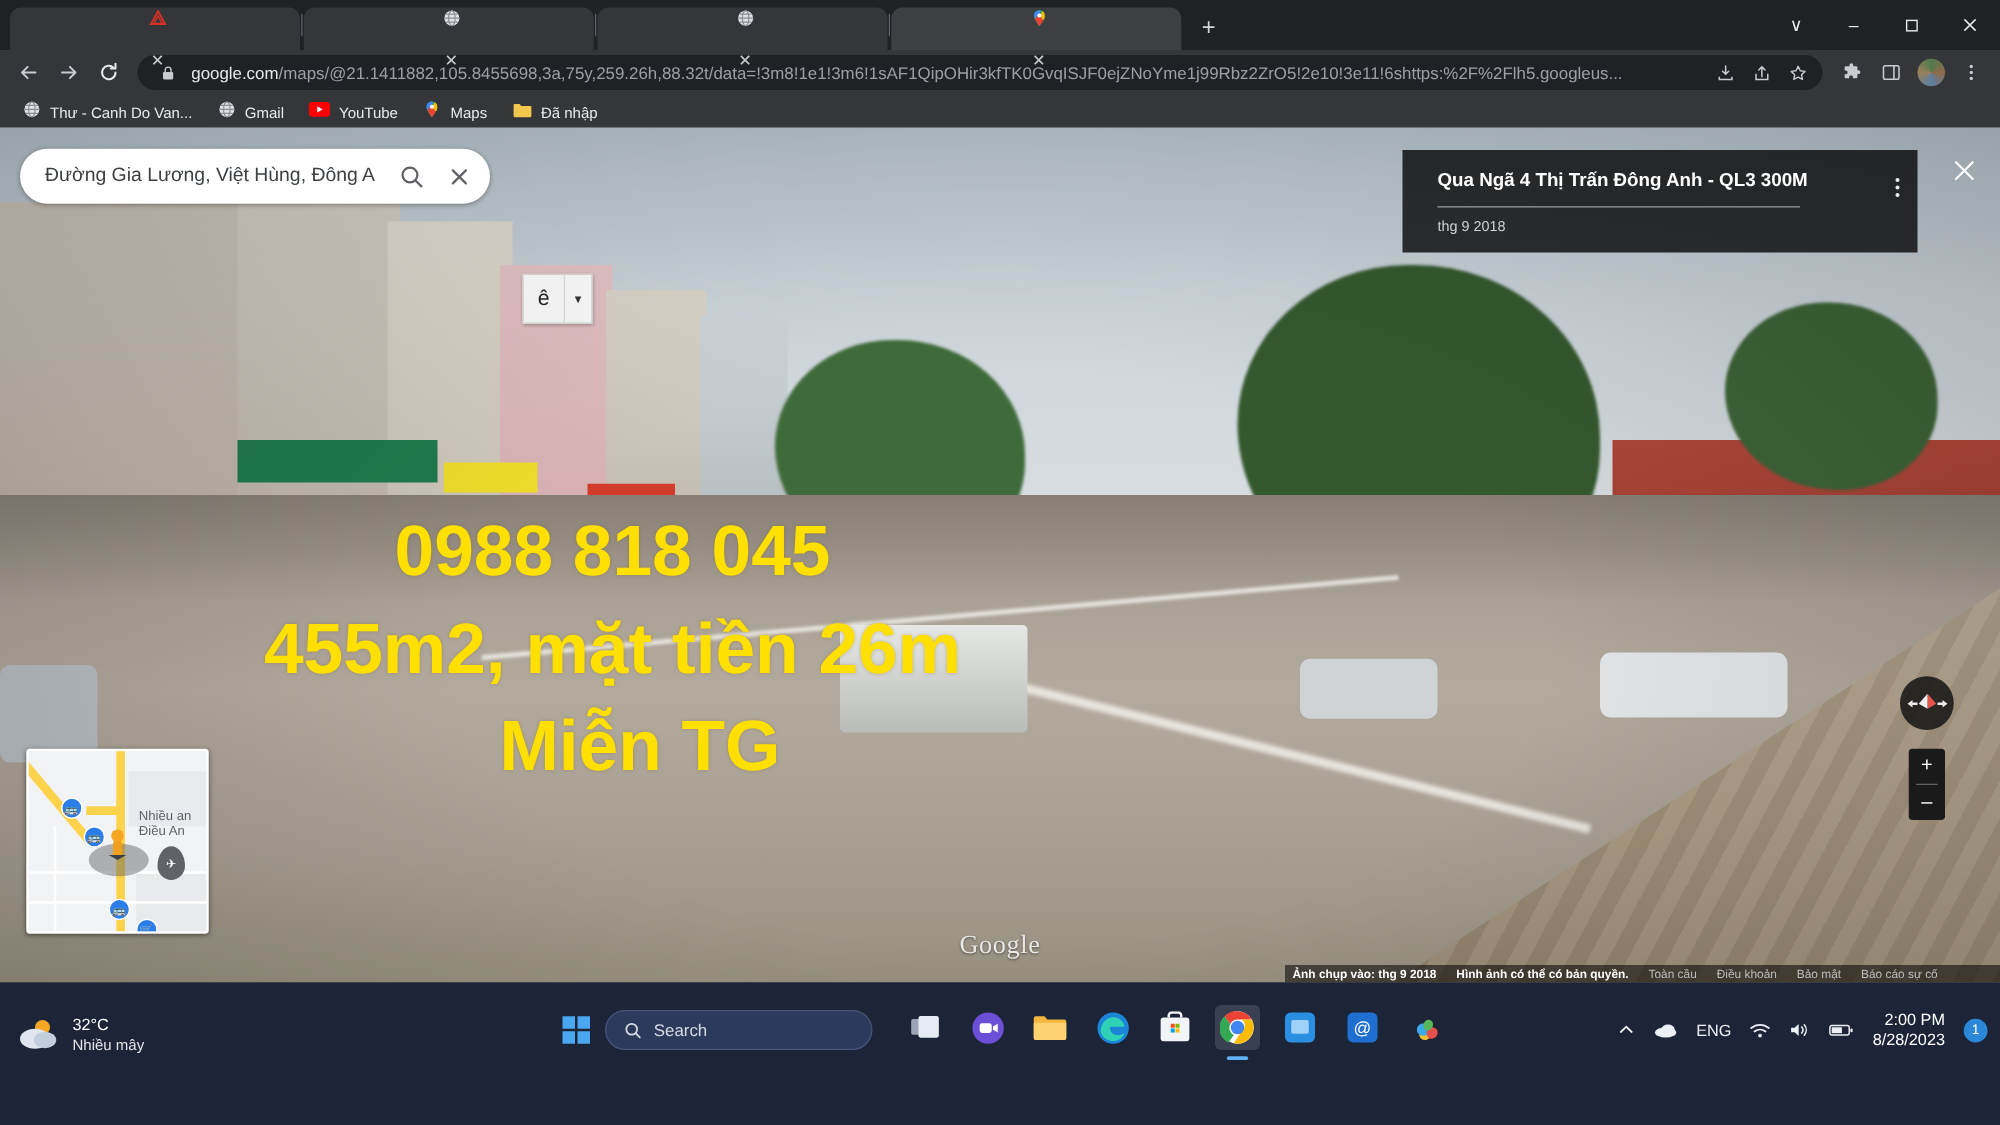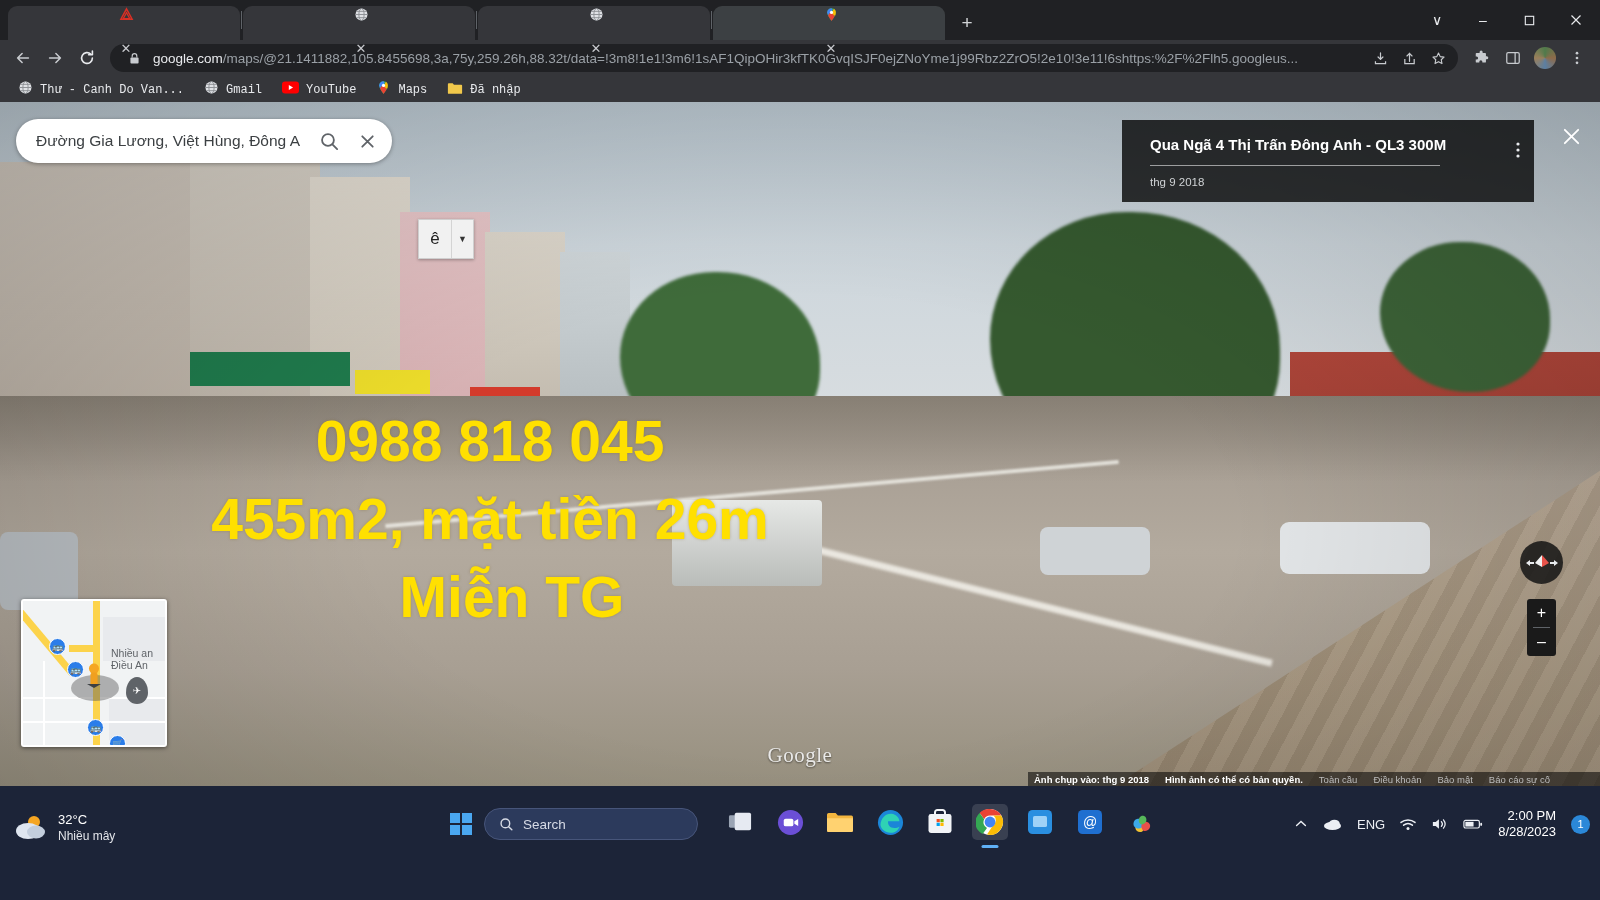--- a/index.html
+++ b/index.html
@@ -35,21 +35,21 @@
              align-items:center; padding:0 10px 0 14px; margin:0 6px; gap:9px; min-width:0; }
   .omni-url { flex:1 1 auto; font-size:13.5px; color:#9aa0a6; white-space:nowrap; overflow:hidden;
               text-overflow:ellipsis; }
   .omni-url b { color:#e8eaed; font-weight:400; }
   .omni-ico { width:20px; height:20px; flex:0 0 20px; display:flex; align-items:center; justify-content:center; color:#c8cbcf; }
   .navbar-right { display:flex; align-items:center; gap:2px; }
   .avatar-circle { width:22px; height:22px; border-radius:50%; overflow:hidden;
                    background:conic-gradient(#4f7a4b,#8e6b4a,#5b7fa3,#9a7f5b,#4f7a4b); }
 
   .bookbar { height:28px; background:#35363a; display:flex; align-items:center; padding:0 10px; gap:4px; }
-  .bmk { display:flex; align-items:center; gap:7px; padding:3px 8px; border-radius:4px;font-family:Liberation Mono, monospace; }
+  .bmk { display:flex; align-items:center; gap:7px; padding:3px 8px; border-radius:4px; }
   .bmk span.lbl { color:#e8eaed; font-size:12px; white-space:nowrap; }
 
   
   #sv { position:absolute; left:0; top:102px; width:1600px; height:684px; overflow:hidden;
         background:#8d8577; }
   
   .sv-sky { position:absolute; left:0; top:0; width:100%; height:46%;
       background:linear-gradient(180deg,#b9c6cf 0%,#cdd6dc 45%,#d8dde0 100%); }
   .sv-road { position:absolute; left:0; top:43%; width:100%; height:57%;
       background:linear-gradient(180deg,#9a9288 0%,#a9a095 18%,#b3aa9e 40%,#a89f93 70%,#97907f 100%); }

